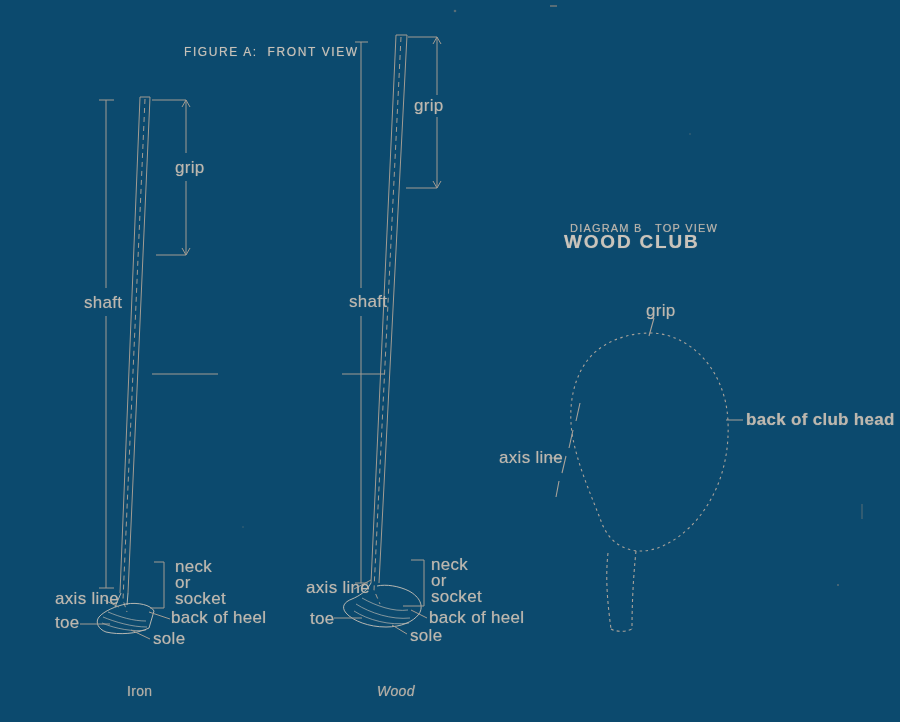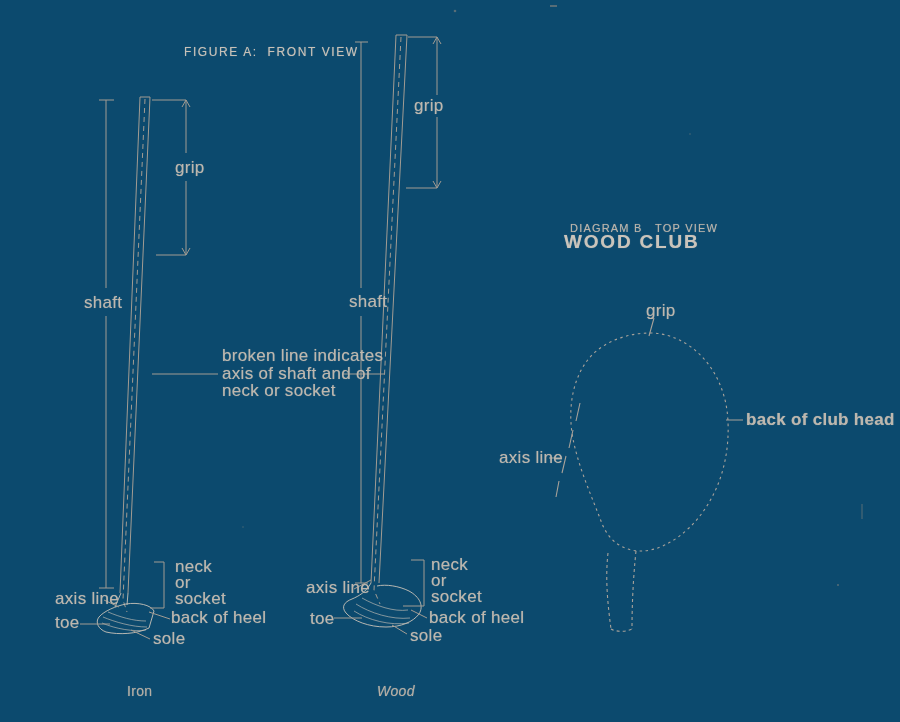--- a/index.html
+++ b/index.html
@@ -73,23 +73,20 @@
       <circle cx="838" cy="585" r="1"></circle>
       <circle cx="243" cy="527" r="0.9" opacity="0.5"></circle>
     </g>
     <path d="M862,504 V519" stroke="#8a857d" stroke-width="1" opacity="0.6"></path>
   </svg>
 
   <div class="label title" style="left:184px;top:44px;">FIGURE A:  FRONT VIEW</div>
 
   <div class="label" style="left:175px;top:160px;">grip</div>
   <div class="label" style="left:84px;top:295px;">shaft</div>
-  <div class="label note" style="left:222px;top:347px;">broken line indicates
-axis of shaft and of
-neck or socket</div>
   <div class="label" style="left:55px;top:591px;">axis line</div>
   <div class="label" style="left:55px;top:615px;">toe</div>
   <div class="label" style="left:175px;top:559px;">neck
 or
 socket</div>
   <div class="label" style="left:171px;top:610px;">back of heel</div>
   <div class="label" style="left:153px;top:631px;">sole</div>
   <div class="label caption" style="left:127px;top:683px;">Iron</div>
 
   <div class="label" style="left:414px;top:98px;">grip</div>

